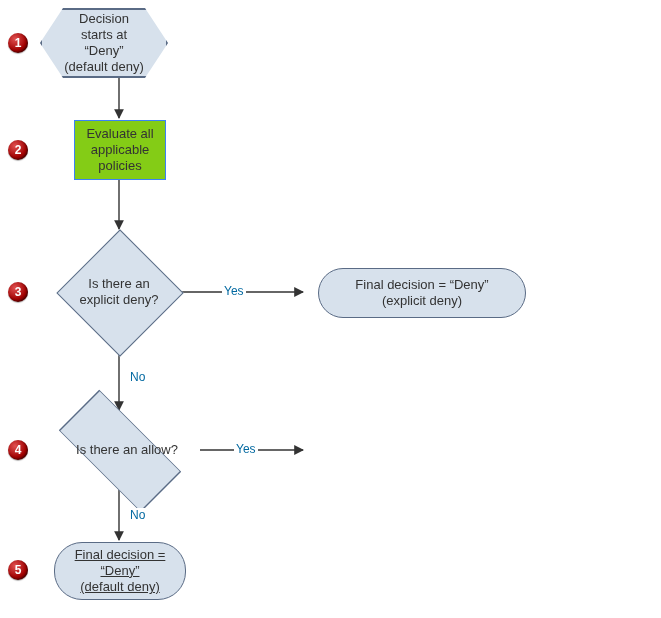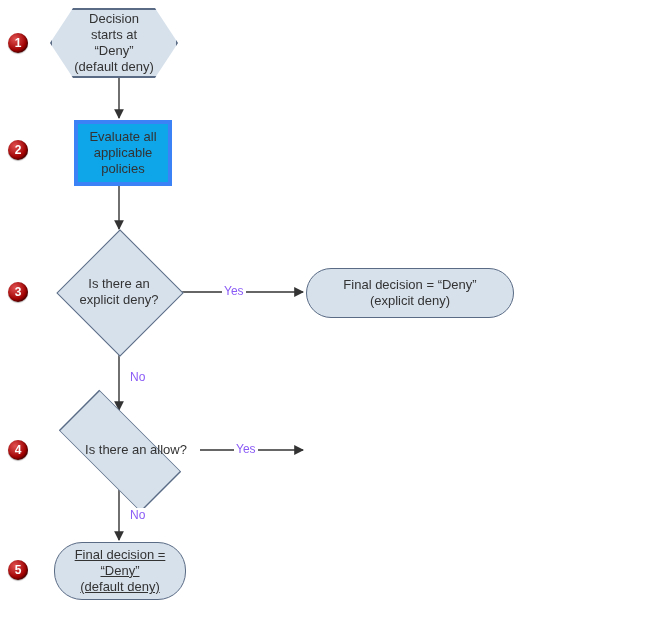--- a/index.html
+++ b/index.html
@@ -38,22 +38,22 @@
     align-items: center;
     justify-content: center;
     text-align: center;
     line-height: 1.25;
     color: #333;
   }
   .node span { padding: 4px 6px; }
 
   
   .rect {
-    background: #0ea5e9;
-    border: 4px solid #3b82f6;
+    background: #84cc16;
+    border: 1px solid #3b82f6;
   }
 
   
   .term {
     background: #d7e1ec;
     border: 1px solid #5a6b85;
     border-radius: 28px;
   }
 
   
@@ -80,21 +80,21 @@
     border: 1px solid #5a6b85;
     clip-path: polygon(18% 0, 82% 0, 100% 50%, 82% 100%, 18% 100%, 0 50%);
     
     box-shadow: inset 0 0 0 1px #5a6b85;
   }
 
   
   .edge-label {
     position: absolute;
     font-size: 12px;
-    color: #8b5cf6;
+    color: #0369a1;
     background: #fff;
     padding: 0 2px;
   }
 
   svg.edges {
     position: absolute;
     left: 0; top: 0;
     width: 661px;
     height: 618px;
     pointer-events: none;
@@ -124,43 +124,43 @@
 
     <line x1="119" y1="490" x2="119" y2="540" stroke="#333" stroke-width="1.4" marker-end="url(#arrow)"></line>
   </svg>
 
   <div class="badge" style="left:8px; top:33px;">1</div>
   <div class="badge" style="left:8px; top:140px;">2</div>
   <div class="badge" style="left:8px; top:282px;">3</div>
   <div class="badge" style="left:8px; top:440px;">4</div>
   <div class="badge" style="left:8px; top:560px;">5</div>
 
-  <div class="node hex" style="left:50px; top:8px; width:126px; height:68px;justify-content:center;">
+  <div class="node hex" style="left:40px; top:8px; width:126px; height:68px;justify-content:center;">
     <span>Decision<br>starts at<br>“Deny”<br>(default deny)</span>
   </div>
 
   <div class="node rect" style="left:74px; top:120px; width:90px; height:58px;">
     <span>Evaluate all<br>applicable<br>policies</span>
   </div>
 
   <div class="diamond-wrap" style="left:56px; top:229px; width:126px; height:126px;">
     <div class="diamond" style="left:19px; top:19px; width:88px; height:88px;"></div>
     <div class="diamond-label" style="left:0; top:0; width:126px; height:126px;">
       <span>Is there an<br>explicit deny?</span>
     </div>
   </div>
 
-  <div class="node term" style="left:306px; top:268px; width:206px; height:48px;">
+  <div class="node term" style="left:318px; top:268px; width:206px; height:48px;">
     <span>Final decision = “Deny”<br>(explicit deny)</span>
   </div>
 
   <div class="diamond-wrap" style="left:38px; top:410px; width:162px; height:80px;">
 
     <div class="diamond" style="left:40px; top:-1px; width:82px; height:82px; transform: rotate(45deg) scale(1.38,0.68);"></div>
-    <div class="diamond-label" style="left:17px; top:0; width:162px; height:80px;">
+    <div class="diamond-label" style="left:8px; top:0; width:162px; height:80px;">
       <span>Is there an allow?</span>
     </div>
   </div>
 
 
   <div class="node term" style="left:54px; top:542px; width:130px; height:56px;text-decoration:underline;">
     <span>Final decision =<br>“Deny”<br>(default deny)</span>
   </div>
 
   <div class="edge-label" style="left:222px; top:284px;">Yes</div>

